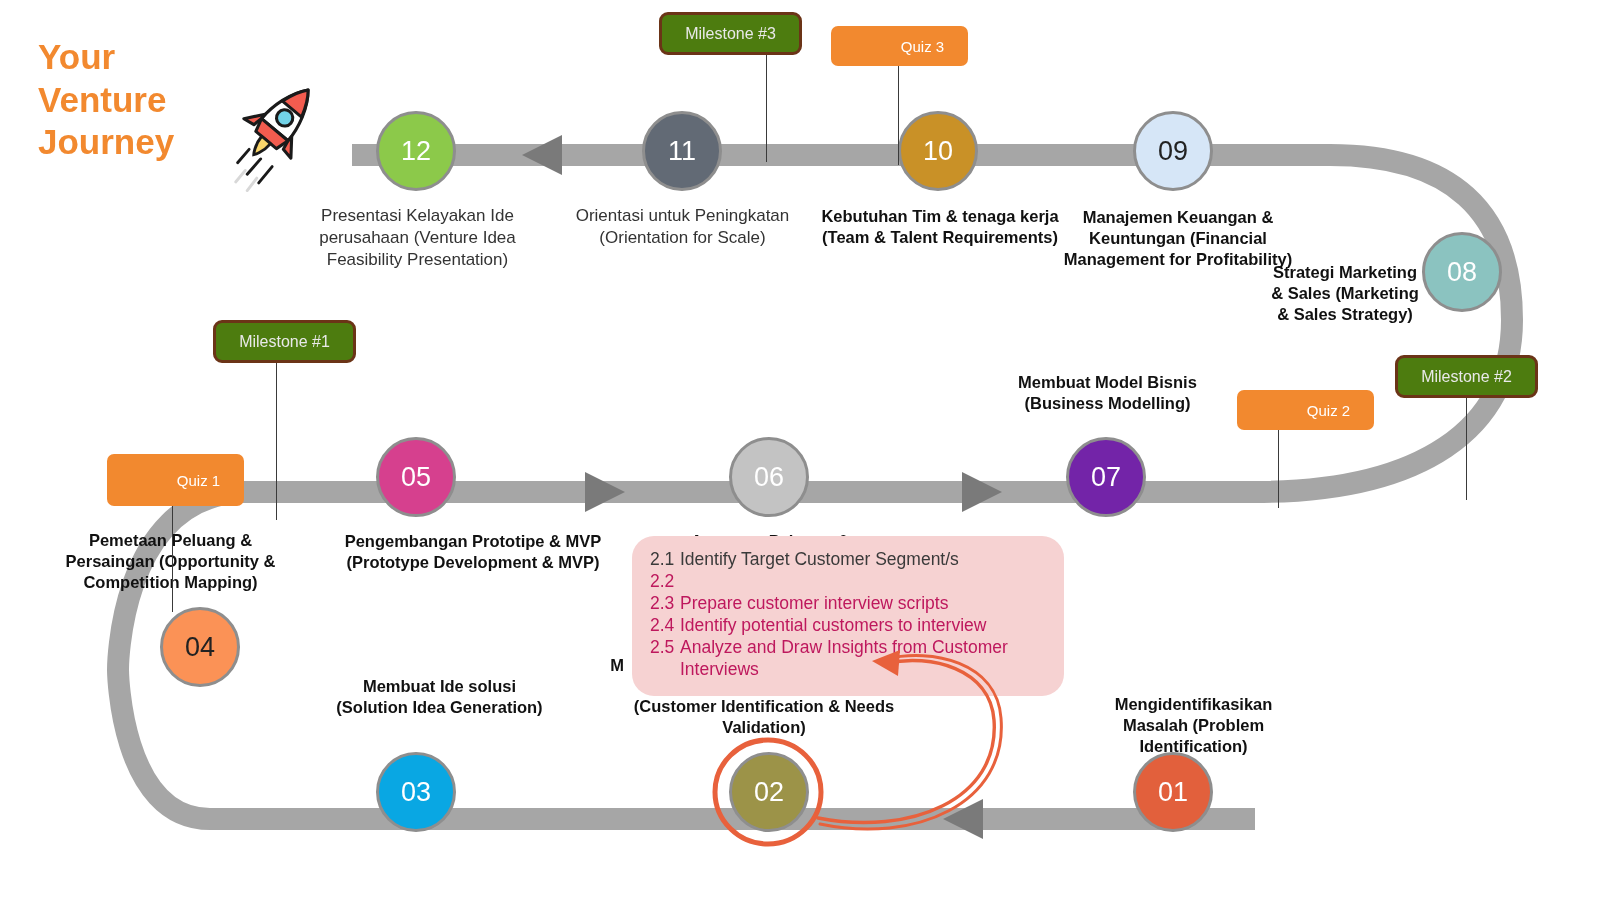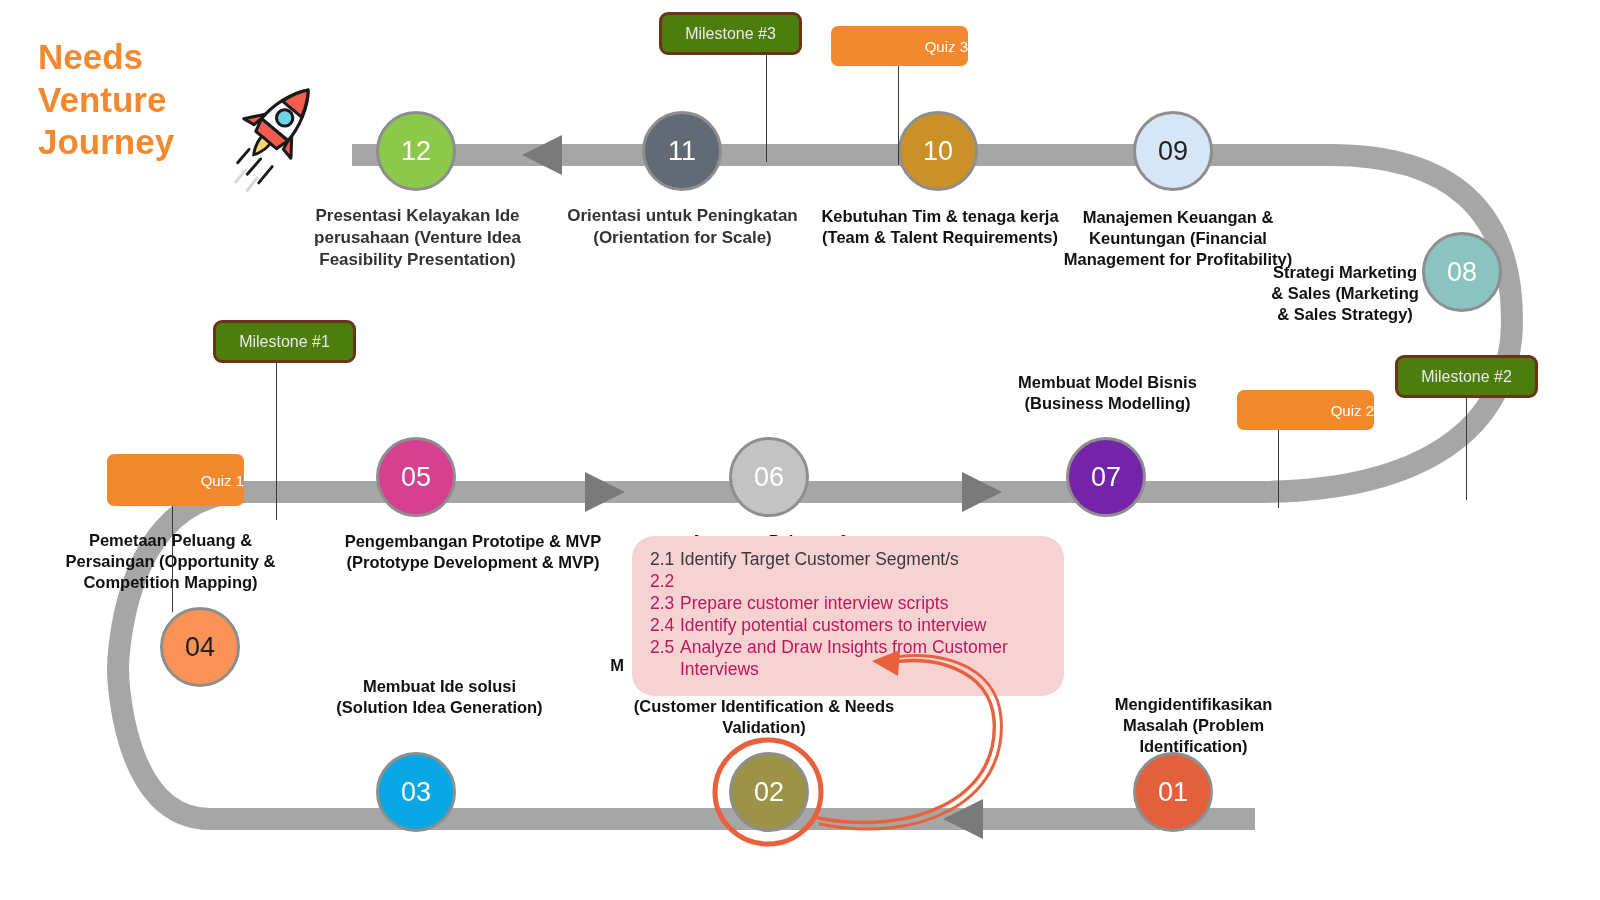--- a/index.html
+++ b/index.html
@@ -65,32 +65,32 @@
   
   .step-label {
     position: absolute;
     text-align: center;
     font-size: 16.5px;
     line-height: 1.28;
     color: #111111;
     z-index: 2;
   }
   .step-label.bold { font-weight: bold; }
-  .step-label.light { font-weight: bold; color: #333333; font-size: 17px; }
+  .step-label.light { font-weight: normal; color: #333333; font-size: 17px; }
 
   
   .quiz {
     position: absolute;
     background: #F2892F;
     border-radius: 7px;
     color: #ffffff;
     font-size: 15px;
     display: flex;
     align-items: center;
-    justify-content: flex-end;
+    justify-content: center;
     padding-left: 46px;
     box-sizing: border-box;
     z-index: 5;
   }
   
   .milestone {
     position: absolute;
     background: #4d7c0f;
     border: 3px solid #6B3417;
     border-radius: 9px;
@@ -151,21 +151,21 @@
 
     <path d="M 1330 155 L 352 155" stroke="#A6A6A6" stroke-width="22" fill="none"></path>
 
     <polygon points="962,472 1002,492 962,512" fill="#7A7A7A"></polygon>
     <polygon points="585,472 625,492 585,512" fill="#7A7A7A"></polygon>
     <polygon points="983,799 943,819 983,839" fill="#7A7A7A"></polygon>
     <polygon points="562,135 522,155 562,175" fill="#7A7A7A"></polygon>
   </svg>
 
   <div class="title">
-    <div>Needs</div>
+    <div>Your</div>
     <div>Venture</div>
     <div>Journey</div>
   </div>
 
   <svg class="rocket" viewBox="0 0 100 130">
     <g transform="rotate(40 50 60)">
       <path d="M50 8 C62 22 68 44 68 62 L32 62 C32 44 38 22 50 8 Z" fill="#ffffff" stroke="#1A1A1A" stroke-width="3.2" stroke-linejoin="round"></path>
       <path d="M50 8 C56 15 60 24 63 34 L37 34 C40 24 44 15 50 8 Z" fill="#F25C4F" stroke="#1A1A1A" stroke-width="3.2" stroke-linejoin="round"></path>
       <circle cx="50" cy="46" r="8.5" fill="#72D3E8" stroke="#1A1A1A" stroke-width="3.2"></circle>
       <path d="M32 56 L18 74 L30 72 L32 62 Z" fill="#F25C4F" stroke="#1A1A1A" stroke-width="3.2" stroke-linejoin="round"></path>

